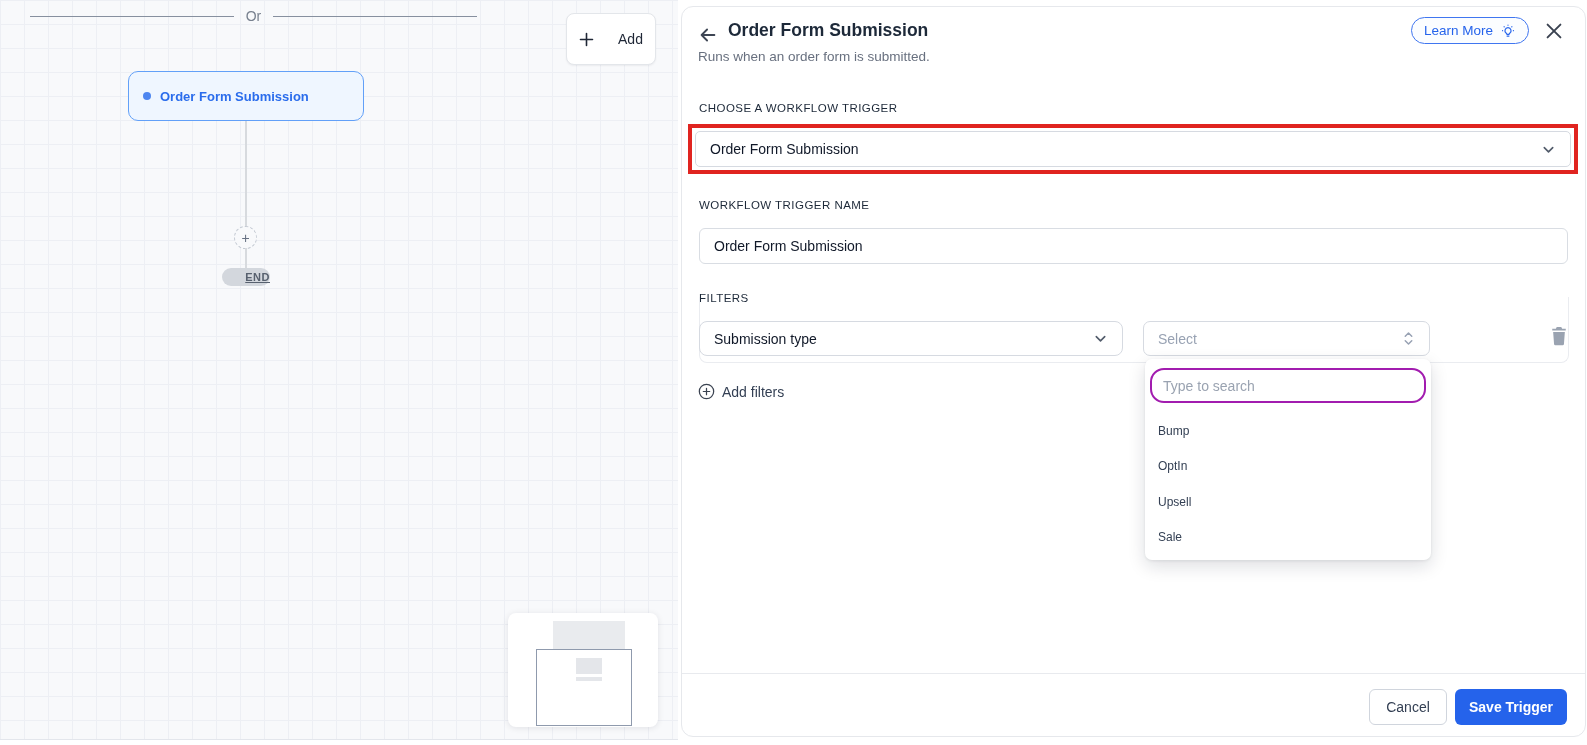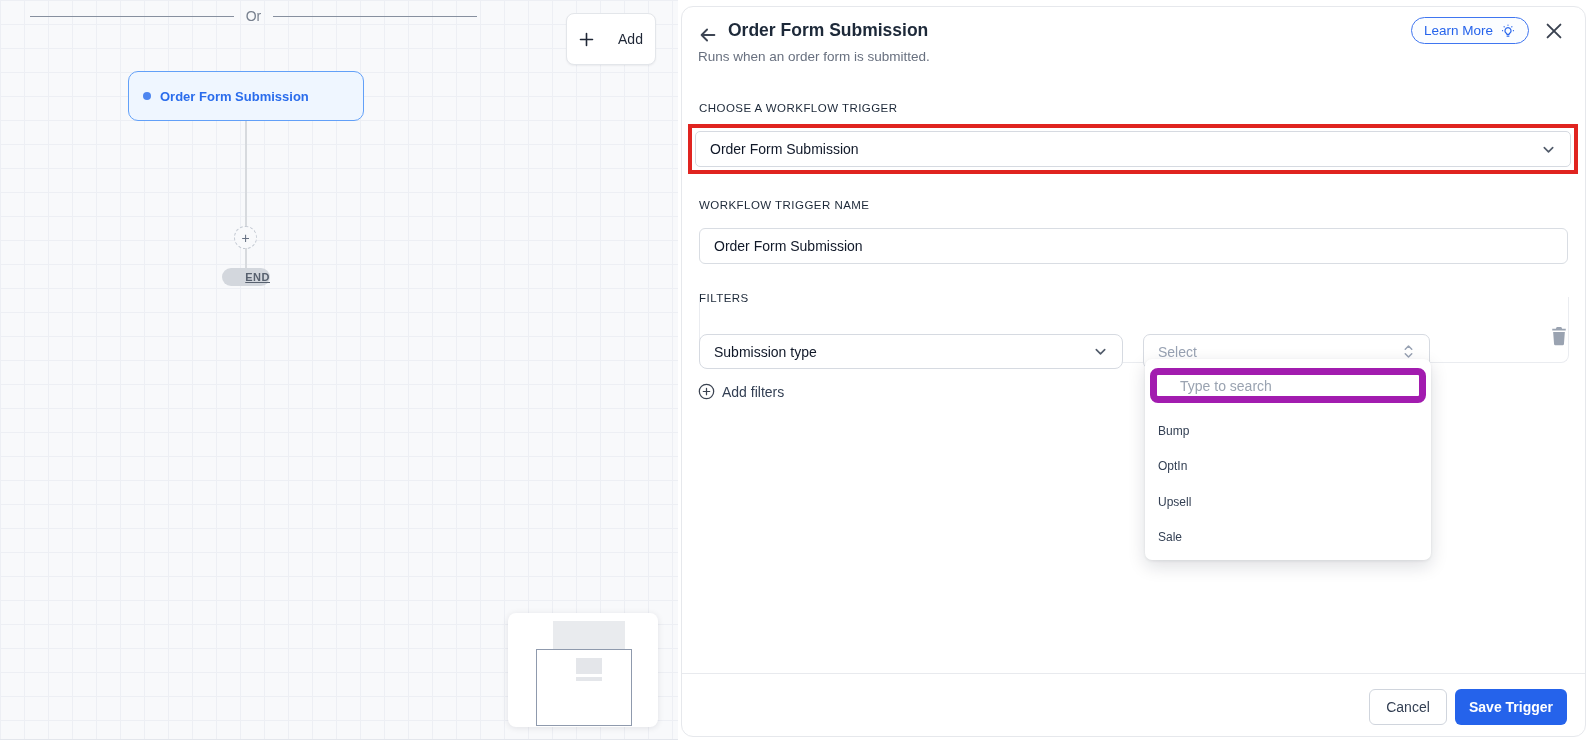--- a/index.html
+++ b/index.html
@@ -98,38 +98,38 @@
     position: absolute; left: 17px; top: 221px; width: 869px; height: 36px;
     border: 1px solid #d9dde3; border-radius: 6px; padding: 0 14px;
     font-size: 14px; color: #101828; font-family: inherit; background: #fff; outline: none;
   }
 
   .filters-card {
     position: absolute; left: 17px; top: 290px; width: 870px; height: 66px;
     border: 1px solid #eaecf0; border-top: none;
     border-radius: 0 0 8px 8px; pointer-events: none;
   }
-  .filter-field { position: absolute; top: 327px; height: 35px; }
+  .filter-field { position: absolute; top: 314px; height: 35px; }
   .filter-field.kind { left: 17px; width: 424px; border-radius: 8px; }
   .filter-field.value { left: 461px; width: 287px; border-radius: 7px; color: #98a2b3; }
   .updown { color: #98a2b3; flex: none; }
   .trash-icon { position: absolute; left: 868px; top: 318px; width: 18px; height: 21px; color: #9aa3b1; cursor: pointer; }
 
   .add-filters { position: absolute; left: 16px; top: 376px; display: flex; align-items: center; gap: 7px;
     color: #344054; font-size: 14px; cursor: pointer; }
   .add-filters svg { color: #3a4250; }
 
   .popover {
     position: absolute; left: 463px; top: 352px; width: 286px; height: 201px;
     background: #ffffff; border-radius: 7px;
     box-shadow: 0 6px 18px rgba(16,24,40,.14), 0 1px 3px rgba(16,24,40,.08);
   }
   .popover .search-input {
     position: absolute; left: 5px; top: 9px; width: 276px; height: 35px;
-    border: 7px solid #a21caf; border-radius: 8px; padding: 0 23px;
+    border: 2px solid #a21caf; border-radius: 14px; padding: 0 11px;
     font-size: 14px; color: #101828; font-family: inherit; outline: none;
   }
   .popover .search-input::placeholder { color: #9aa3b1; }
   .option-list { position: absolute; left: 0; top: 54px; width: 100%; }
   .option-row { height: 35.5px; display: flex; align-items: center; padding: 0 13px;
     font-size: 12px; color: #344054; cursor: pointer; }
 
   .drawer-footer-divider { position: absolute; left: 0; top: 666px; width: 100%; height: 0; border-top: 1px solid #e8eaee; }
   .cancel-btn {
     position: absolute; left: 687px; top: 682px; width: 78px; height: 36px;

